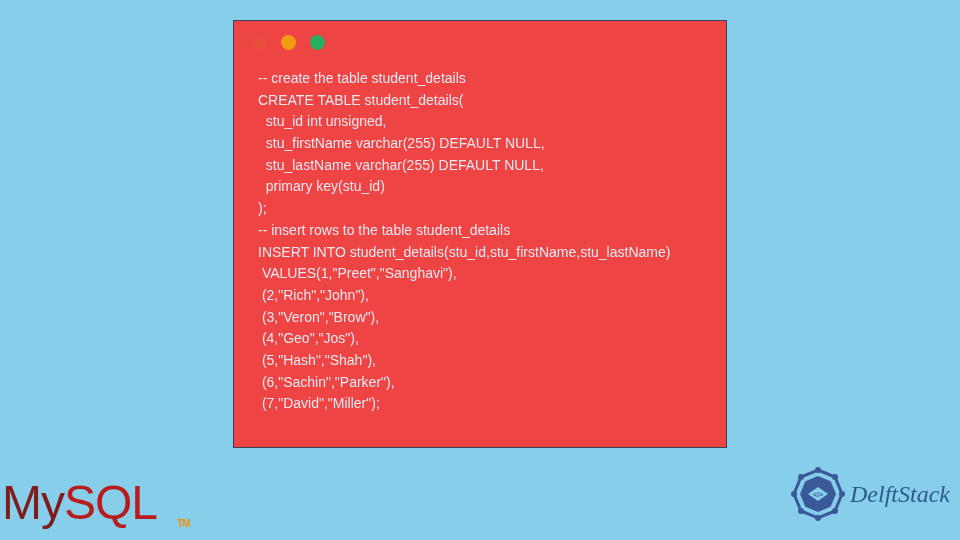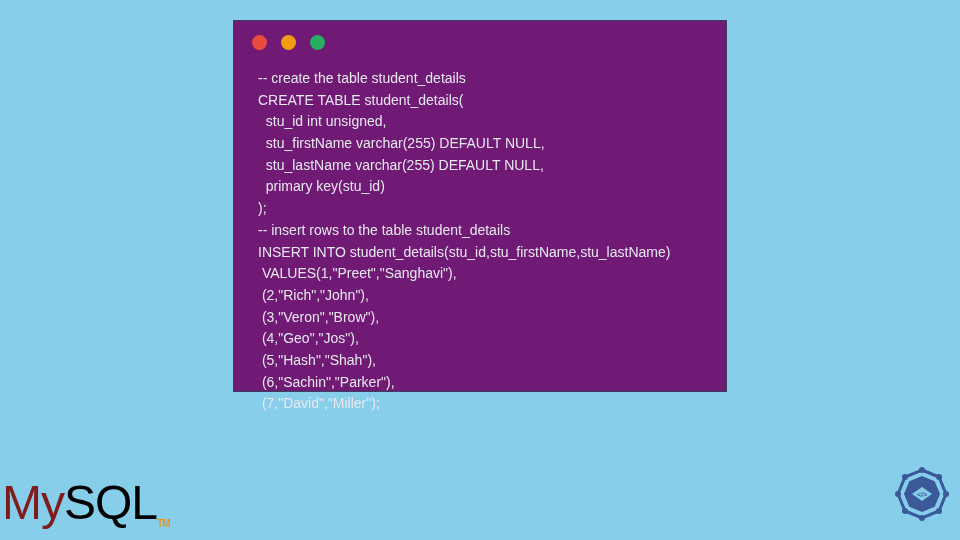--- a/index.html
+++ b/index.html
@@ -13,22 +13,22 @@
       background: #87CEEB;
       position: relative;
       font-family: Arial, sans-serif;
       overflow: hidden;
     }
     .code-window {
       position: absolute;
       left: 233px;
       top: 20px;
       width: 494px;
-      height: 372px;
-      background: #701a75;
+      height: 428px;
+      background: #ef4444;
       border: 1px solid #3a4060;
     }
     .window-controls {
       display: flex;
       gap: 14px;
       padding: 14px 18px 8px 18px;
     }
     .dot {
       width: 15px;
       height: 15px;
@@ -48,28 +48,29 @@
     .mysql-logo {
       position: absolute;
       left: 2px;
       bottom: 10px;
       font-size: 48px;
       font-weight: 500;
       font-family: Arial, sans-serif;
       letter-spacing: -1px;
     }
     .mysql-my { color: #7f1d1d; }
-    .mysql-sql { color: #000000; }
+    .mysql-sql { color: #b91c1c; }
     .mysql-tm { 
       color: #f29111; 
       font-size: 10px; 
       vertical-align: baseline;
       position: relative;
       top: 8px;
       font-weight: bold;
+      margin-left: 20px;
     }
     .delftstack {
       position: absolute;
       right: 10px;
       bottom: 18px;
       display: flex;
       align-items: center;
       gap: 4px;
     }
     .delft-icon {
@@ -128,13 +129,14 @@
         <circle cx="17" cy="-17" r="3" fill="#3b5998"></circle>
         <circle cx="24" cy="0" r="3" fill="#3b5998"></circle>
         <circle cx="17" cy="17" r="3" fill="#3b5998"></circle>
         <circle cx="0" cy="24" r="3" fill="#3b5998"></circle>
         <circle cx="-17" cy="17" r="3" fill="#3b5998"></circle>
         <circle cx="-24" cy="0" r="3" fill="#3b5998"></circle>
         <circle cx="-17" cy="-17" r="3" fill="#3b5998"></circle>
       </g>
     </svg>
   </div>
+  <span class="delft-text">DelftStack</span>
 </div>
 
 </body></html>

